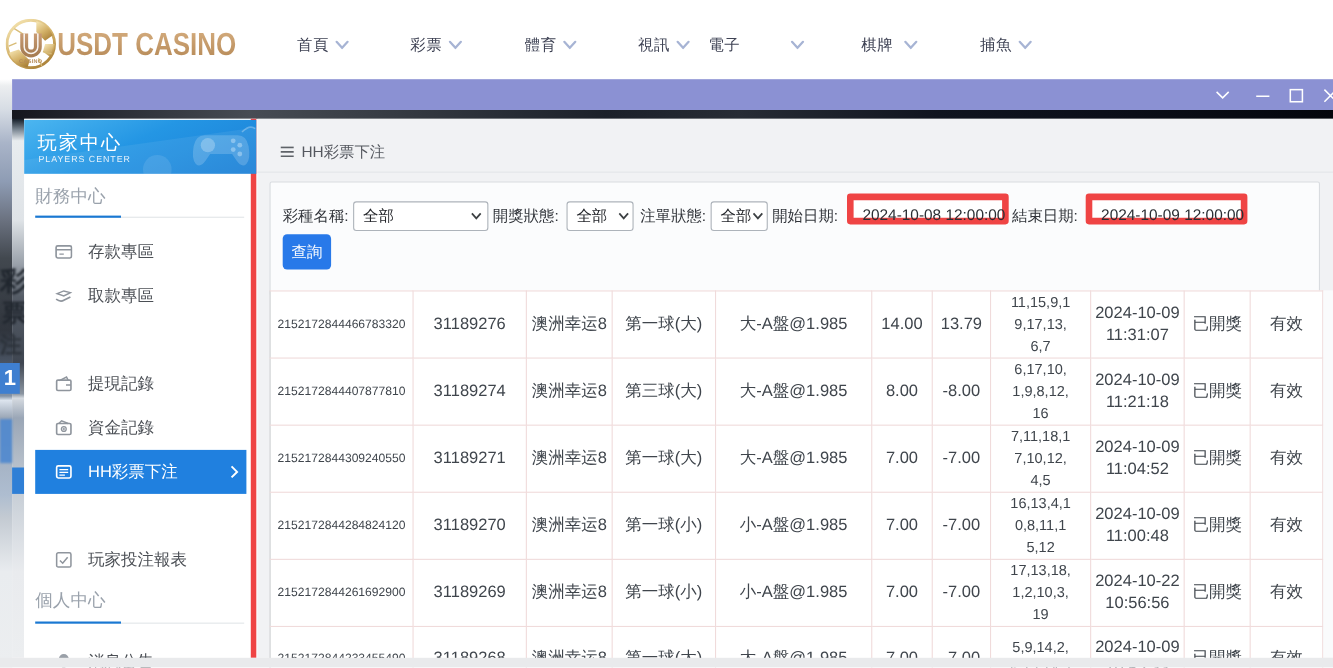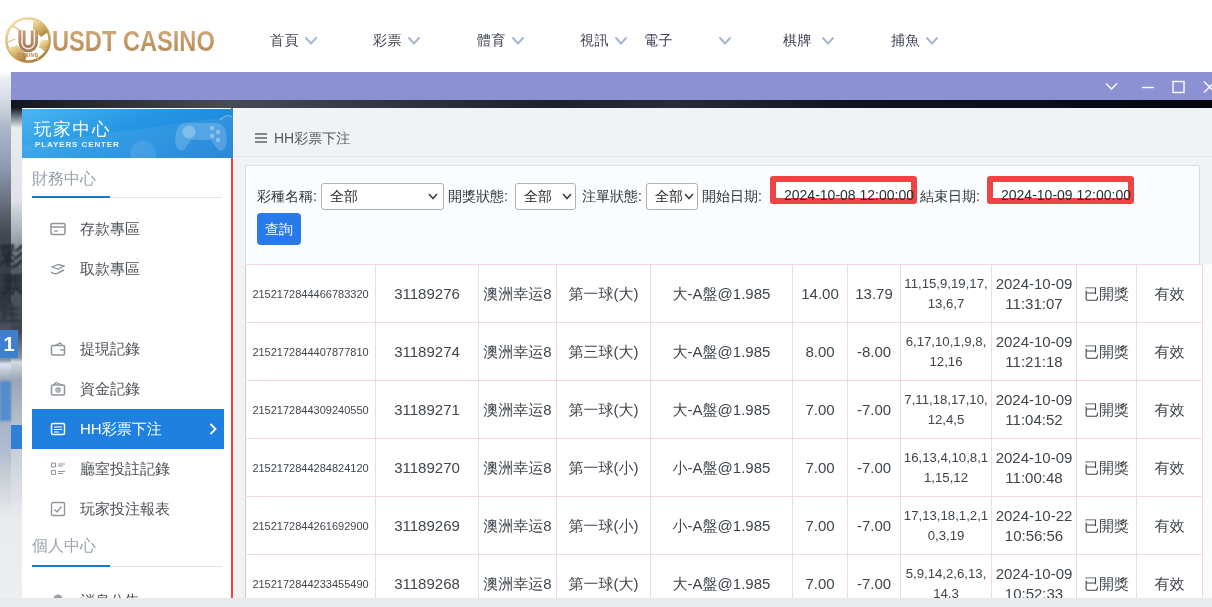--- a/index.html
+++ b/index.html
@@ -17,21 +17,21 @@
  background:linear-gradient(180deg,#ffffff 0px,#eceef0 6px,#d6dce4 28px,#a9b4c8 58px,#8e9cb4 93px,#6b7280 128px,#42484f 163px,#30353d 228px,#4a5463 258px,#8493a6 288px,#dce4ee 292px,#9aa6b6 308px,#aebdd0 378px,#c3cad2 398px,#e9ecef 448px,#eceef0 535px)}
 #backdropR{left:11px;top:100px;width:11px;height:498px;z-index:1;
  background:linear-gradient(180deg,#0d1117 0px,#141d28 8px,#7c8894 18px,#e8ecef 28px,#dfe3e7 100px,#9aa1aa 140px,#555c66 170px,#3f4651 230px,#8b95a1 258px,#d5dae0 262px,#9aa6b6 280px,#c8cfd7 350px,#e9ebee 420px,#eceef0 498px)}
 .bdglyph{position:absolute;z-index:2;color:#20262e;font-weight:bold;filter:blur(1.2px)}
 #bdblue1{left:0;top:330px;width:18px;height:28px;background:#3f7fd0;z-index:2;color:#fff;font-size:20px;font-weight:bold;text-align:center;line-height:28px;filter:blur(0.5px)}
 #bdblue2{left:0;top:381px;width:11px;height:40px;background:#4a86d0;z-index:2;filter:blur(1px);opacity:0.85}
 #bdblue3{left:11px;top:425px;width:11px;height:24px;background:#2f7fd6;z-index:2}
 #darkband{left:11px;top:100px;width:1201px;height:8px;z-index:6;
  background:linear-gradient(90deg,#14161e 0%,#474c54 18%,#343941 30%,#1b2029 45%,#272c35 55%,#10141f 70%,#0a0e18 85%,#04060c 100%)}
 
-#sidebar{left:22px;top:108px;width:211px;height:490px;background:#fff;border-right:2px solid #ef4444;z-index:7}
+#sidebar{left:22px;top:108px;width:211px;height:490px;background:#fff;border-right:5px solid #ef4444;z-index:7}
 #sbhead{position:absolute;left:0;top:1px;width:211px;height:49px;background:linear-gradient(155deg,#4cb6f0 0%,#2496e4 45%,#1b7fd6 100%);overflow:hidden}
 .seclabel{position:absolute;left:10px;font-size:16px;color:#9aa2ac}
 .secline-b{position:absolute;left:10px;width:78px;height:2px;background:#1a78d2}
 .secline-g{position:absolute;left:88px;width:112px;height:1px;background:#e2e5e8}
 .mitem{position:absolute;left:0;width:211px;height:40px}
 .micon{position:absolute;left:28px;top:12px;width:16px;height:16px}
 .mtext{position:absolute;left:58px;top:11px;font-size:15px;color:#4b4f55}
 #mactive{position:absolute;left:10px;top:301px;width:192px;height:40px;background:#2080df}
 
 #main{left:234px;top:108px;width:978px;height:490px;background:#f1f2f4;z-index:7}
@@ -40,21 +40,21 @@
 .flabel{position:absolute;top:22px;font-size:14px;color:#31343a}
 .fsel{position:absolute;top:17px;height:27px;background:#fff;border:1px solid #adb3ba;border-radius:3px;font-size:14px;color:#24262b;line-height:25px;padding-left:8px;white-space:nowrap}
 .finput{position:absolute;top:10px;height:28px;background:#fff;border:6px solid #ef4444;border-radius:3px;font-size:14px;white-space:nowrap;color:#2b2e33;line-height:26px;padding-left:8px}
 .selchev{position:absolute;top:27px;width:10px;height:7px}
 #qbtn{position:absolute;left:11px;top:47px;width:44px;height:32px;background:#2879e9;border-radius:4px;color:#fff;font-size:14px;text-align:center;line-height:32px}
 
 #btable{position:absolute;left:245px;top:264px;width:958px;border-collapse:collapse;table-layout:fixed;z-index:8;background:#fff}
 #btable th{background:#eef0f2;font-size:15px;font-weight:bold;color:#434a52;height:41px;border:1px solid #eed7d7;border-bottom:1px solid #a6abb0;border-top:1px solid #c6c9cc;text-align:center;vertical-align:middle;padding:0;white-space:nowrap}
 #btable td{font-size:15px;color:#3f454c;height:58px;border:1px solid #f0dbdb;text-align:center;vertical-align:middle;padding:0 2px;word-break:break-all;line-height:20px}
 #btable th:first-child,#btable td:first-child{border-left:1px solid #c9ccce}
-#btable td.sm{font-size:13.2px;padding:0 2px}
+#btable td.sm{font-size:13.2px;padding:0 17px}
 #btable td.ord{font-size:11px;padding:0}
 #bottomstrip{left:0px;top:598px;width:1212px;height:9px;background:#e9eaec;z-index:20}
 </style>
 </head>
 <body>
 <div id="stage">
 
   <div class="abs" id="backdropL"></div>
   <div class="abs" id="backdropR"></div>
   <div class="abs bdglyph" style="left:0px;top:240px;font-size:24px">彩</div>
@@ -141,21 +141,21 @@
         <path d="M14 12 q-8 0 -10 10 q-2 12 2 16 q4 4 9 -3 l4 -6 h20 l4 6 q5 7 9 3 q4 -4 2 -16 q-2 -10 -10 -10 z" fill="#ffffff" opacity="0.18"></path>
         <circle cx="17" cy="21" r="6.5" fill="#ffffff" opacity="0.25"></circle>
         <circle cx="40" cy="17" r="2.2" fill="#bfe0f7" opacity="0.5"></circle>
           <circle cx="46" cy="21" r="2.2" fill="#bfe0f7" opacity="0.5"></circle>
         <circle cx="40" cy="25" r="2.2" fill="#bfe0f7" opacity="0.5"></circle>
           <circle cx="46" cy="29" r="2.2" fill="#bfe0f7" opacity="0.5"></circle>
         <path d="M48 9 q7 -7 12 -3" fill="none" stroke="#ffffff" stroke-width="1.4" opacity="0.3"></path>
       </svg>
       <div style="position:absolute;left:108px;top:32px;width:26px;height:26px;border-radius:50%;background:rgba(255,255,255,0.10)"></div>
       <div style="position:absolute;left:12px;top:8px;font-size:17.5px;color:#fff;letter-spacing:1.8px">玩家中心</div>
-      <div style="position:absolute;left:13px;top:31px;font-size:8px;color:#e8f3fc;letter-spacing:0.9px;font-weight:bold">PLAYERS CENTER</div>
+      <div style="position:absolute;left:13px;top:31px;font-size:8px;color:#e8f3fc;letter-spacing:0.9px;font-weight:normal">PLAYERS CENTER</div>
     </div>
     <div class="seclabel" style="top:61px">財務中心</div>
     <div class="secline-b" style="top:88px"></div>
     <div class="secline-g" style="top:89px"></div>
 
     <div class="mitem" style="top:101px">
       <svg class="micon" viewBox="0 0 16 16">
           <rect x="1" y="2.5" width="14" height="11" rx="1.5" fill="none" stroke="#8f959d" stroke-width="1.5"></rect>
           <path d="M1 6 H15" stroke="#8f959d" stroke-width="1.5"></path>
           <path d="M4 10 H8" stroke="#8f959d" stroke-width="1.3"></path>
@@ -188,29 +188,20 @@
     </div>
     <div id="mactive">
       <svg style="position:absolute;left:18px;top:12px;width:16px;height:16px" viewBox="0 0 16 16">
           <rect x="1.5" y="2.5" width="13" height="11" rx="1.5" fill="none" stroke="#fff" stroke-width="1.5"></rect>
           <path d="M4 6 h8 M4 8.5 h8 M4 11 h5" stroke="#fff" stroke-width="1.2"></path>
         </svg>
       <div style="position:absolute;left:48px;top:11px;font-size:15px;color:#fff">HH彩票下注</div>
       <svg style="position:absolute;left:176px;top:13px" width="10" height="14">
           <path d="M2.5 2 L7.5 7 L2.5 12" fill="none" stroke="#fff" stroke-width="1.8"></path>
         </svg>
-    </div>
-    <div class="mitem" style="top:341px">
-      <svg class="micon" viewBox="0 0 16 16">
-          <rect x="1.5" y="2" width="4" height="4" rx="0.8" fill="none" stroke="#8f959d" stroke-width="1.2"></rect>
-          <path d="M8 3 h7 M8 5 h5" stroke="#8f959d" stroke-width="1.2"></path>
-          <rect x="1.5" y="9.5" width="4" height="4" rx="0.8" fill="none" stroke="#8f959d" stroke-width="1.2"></rect>
-          <path d="M8 10.5 h7 M8 12.5 h5" stroke="#8f959d" stroke-width="1.2"></path>
-        </svg>
-      <div class="mtext">廳室投註記錄</div>
     </div>
     <div class="mitem" style="top:381px">
       <svg class="micon" viewBox="0 0 16 16">
           <rect x="1.5" y="1.5" width="13" height="13" rx="1.5" fill="none" stroke="#8f959d" stroke-width="1.4"></rect>
           <path d="M4.5 8.5 L7 11 L11.5 5.5" fill="none" stroke="#8f959d" stroke-width="1.4"></path>
         </svg>
       <div class="mtext">玩家投注報表</div>
     </div>
 
     <div class="seclabel" style="top:428px">個人中心</div>

